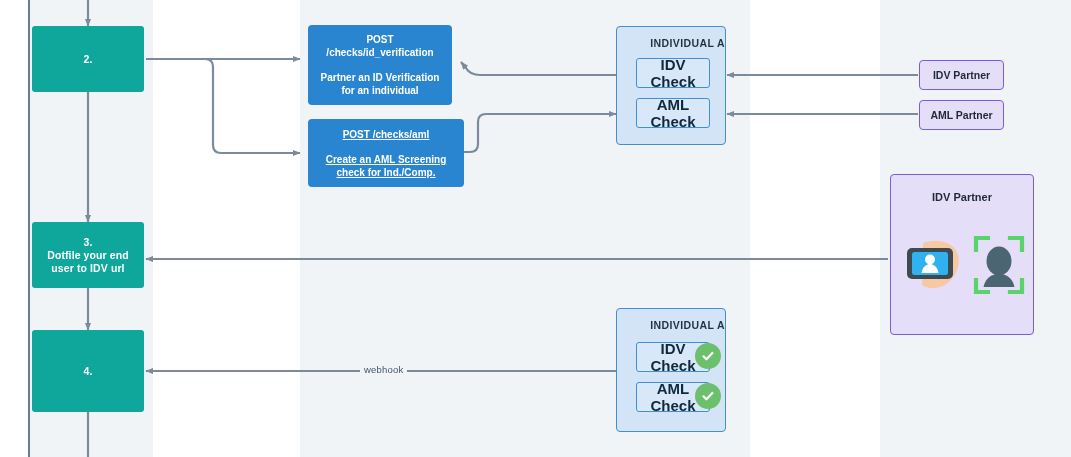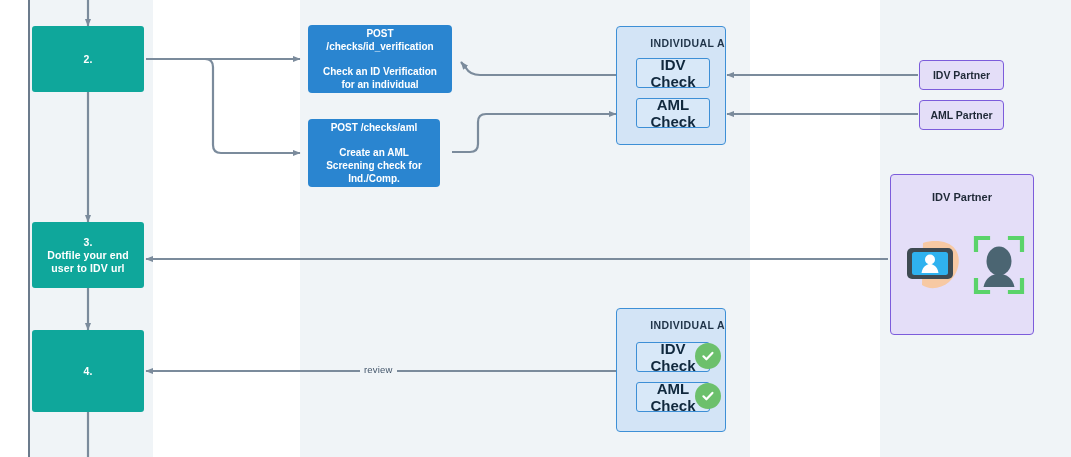--- a/index.html
+++ b/index.html
@@ -96,26 +96,26 @@
 
   <div class="node step" style="left:32px;top:222px;width:112px;height:66px;">
     <span class="num">3.</span>
     <span>Dotfile your end user to IDV url</span>
   </div>
 
   <div class="node step" style="left:32px;top:330px;width:112px;height:82px;">
     <span class="num">4.</span>
   </div>
 
-  <div class="node api" style="left:308px;top:25px;width:144px;height:68px;">
+  <div class="node api" style="left:308px;top:25px;width:144px;height:80px;">
     <span class="api-title">POST /checks/id_verification</span>
-    <span class="api-desc">Check an ID Verification for an individual</span>
+    <span class="api-desc">Partner an ID Verification for an individual</span>
   </div>
 
-  <div class="node api" style="left:308px;top:119px;width:132px;height:68px;">
+  <div class="node api" style="left:308px;top:119px;width:156px;height:68px;text-decoration:underline;">
     <span class="api-title">POST /checks/aml</span>
     <span class="api-desc">Create an AML Screening check for Ind./Comp.</span>
   </div>
 
   <div class="node entity" style="left:616px;top:26px;width:110px;height:119px;">
     <div class="entity-title">INDIVIDUAL A</div>
     <div class="chk" style="left:19px;top:31px;width:72px;height:28px;">
       <span>IDV Check</span>
     </div>
     <div class="chk" style="left:19px;top:71px;width:72px;height:28px;">
@@ -170,15 +170,15 @@
           <path d="M37 3 L49 3 L49 15"></path>
           <path d="M49 45 L49 57 L37 57"></path>
           <path d="M15 57 L3 57 L3 45"></path>
         </g>
         <ellipse cx="26" cy="26" rx="12.5" ry="14.5" fill="#4b6572"></ellipse>
         <path d="M10.5 52 C12.5 42.5 19 39 26 39 C33 39 39.5 42.5 41.5 52 Z" fill="#4b6572"></path>
       </svg>
     </div>
   </div>
 
-  <div class="wh-label" style="left:360px;top:364px;">review</div>
+  <div class="wh-label" style="left:360px;top:364px;">webhook</div>
 
 </div>
 
 </body></html>

